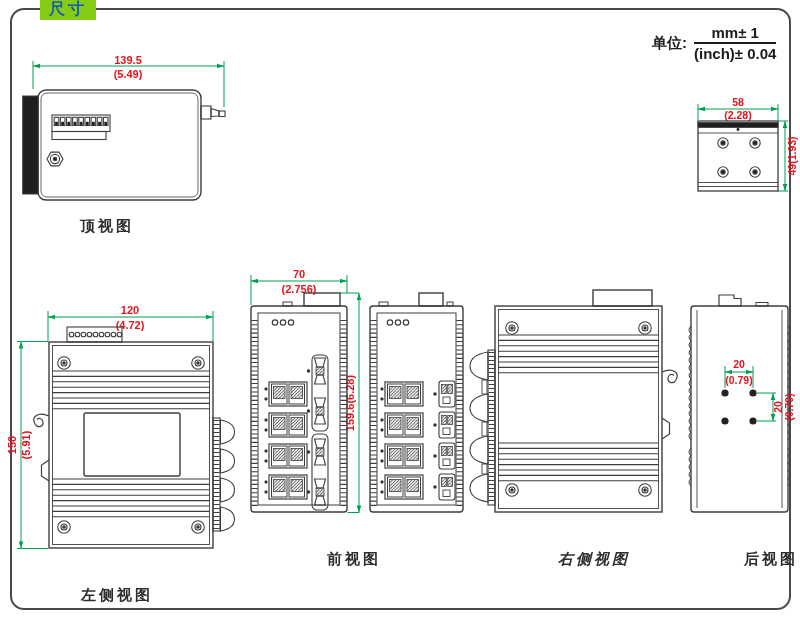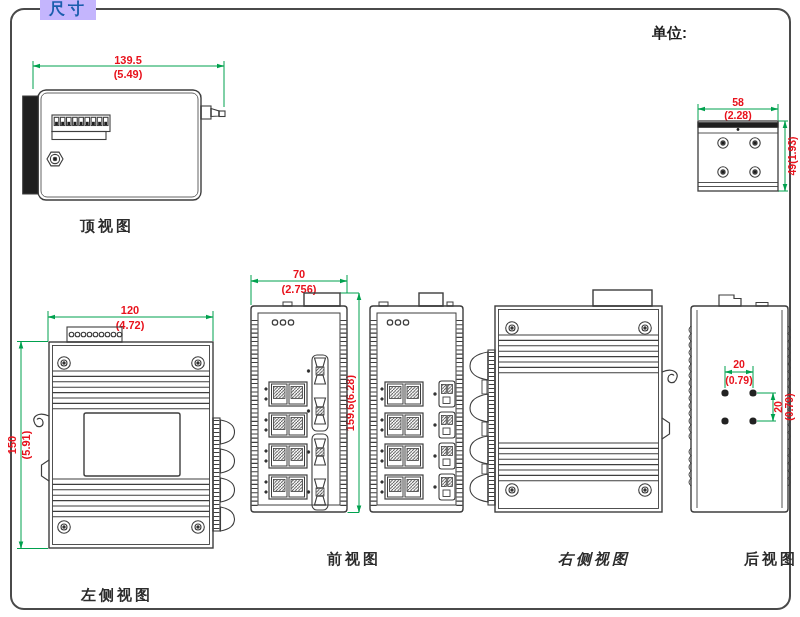--- a/index.html
+++ b/index.html
@@ -1,21 +1,21 @@
 <!DOCTYPE html>
 <html><head>
 <meta charset="utf-8">
 <style>
   html,body{margin:0;padding:0;background:#ffffff;}
   body{width:800px;height:617px;position:relative;overflow:hidden;
        font-family:"Liberation Sans","DejaVu Sans",sans-serif;}
   .page{position:absolute;inset:0;}
   .frame{position:absolute;left:10px;top:8px;width:777px;height:598px;
          border:2px solid #4a4a4a;border-radius:14px;}
-  .page-title{position:absolute;left:40px;top:-1px;background:#c4b5fd;
+  .page-title{position:absolute;left:40px;top:-1px;background:#84cc16;
               padding:0 9px;color:#1a5dad;font-size:16px;font-weight:bold;
               letter-spacing:3px;z-index:5;}
   .unit-block{position:absolute;left:616px;top:24px;display:flex;
               align-items:center;gap:7px;color:#1c1c1c;font-weight:bold;
               font-size:15px;z-index:4;margin-left:36px;}
   .unit-frac{display:inline-block;text-align:center;}
   .unit-num{display:block;padding:0 16px 1px 16px;border-bottom:2px solid #1c1c1c;}
   .unit-den{display:block;padding-top:1px;}
   .view{position:absolute;}
   .view-label{position:absolute;font-size:15px;font-weight:bold;color:#2d2d2d;
@@ -26,20 +26,24 @@
 </head>
 <body>
 
 <div class="page">
 
   <div class="frame"></div>
   <div class="page-title">尺寸</div>
 
   <div class="unit-block">
     <span>单位:</span>
+    <span class="unit-frac">
+      <span class="unit-num">mm± 1</span>
+      <span class="unit-den">(inch)± 0.04</span>
+    </span>
   </div>
 
   <div class="view" style="left:22px;top:55px;width:212px;height:192px;">
     <svg width="212" height="158" viewBox="0 0 212 158">
       <g stroke="#00a14e" stroke-width="1" fill="none">
         <line x1="11" y1="6" x2="11" y2="34"></line>
         <line x1="202" y1="6" x2="202" y2="52"></line>
         <line x1="11" y1="11" x2="202" y2="11"></line>
       </g>
       <g fill="#00a14e" stroke="none">

